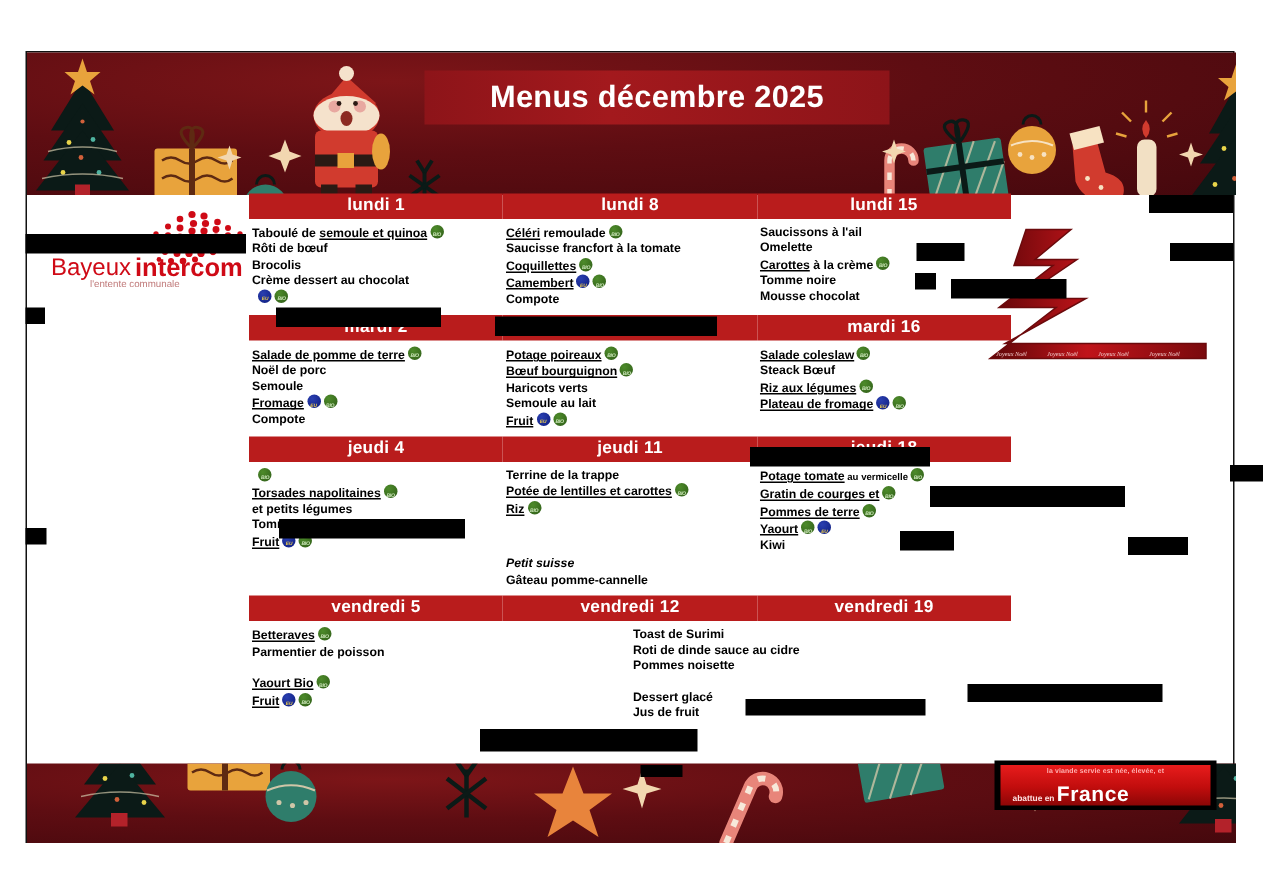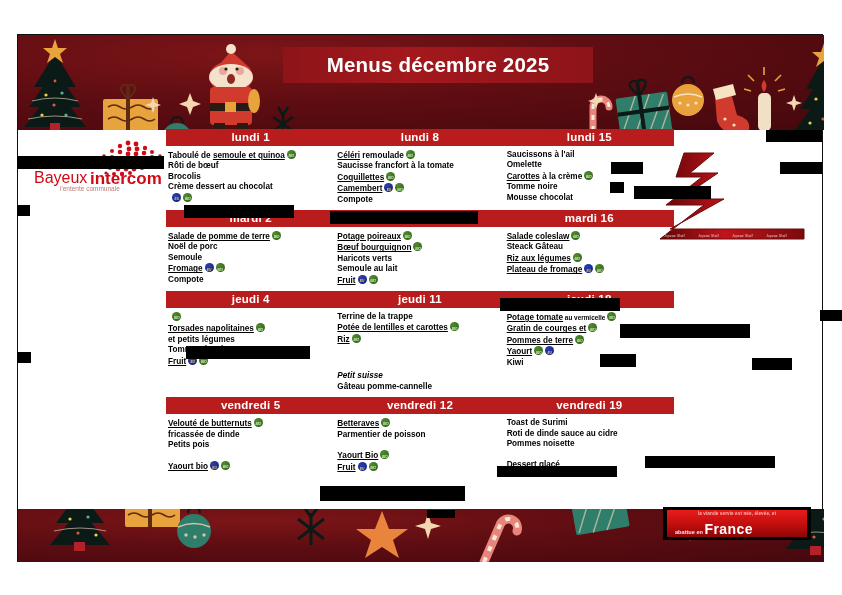--- a/index.html
+++ b/index.html
@@ -423,21 +423,21 @@
         </div>
         <div class="cell">
           <span class="ln"><span class="u">Potage poireaux</span><i class="bdg bio"></i></span>
           <span class="ln"><span class="u">Bœuf bourguignon</span><i class="bdg bio"></i></span>
           <span class="ln">Haricots verts</span>
           <span class="ln">Semoule au lait</span>
           <span class="ln"><span class="u">Fruit</span><i class="bdg eu"></i><i class="bdg bio"></i></span>
         </div>
         <div class="cell">
           <span class="ln"><span class="u">Salade coleslaw</span><i class="bdg bio"></i></span>
-          <span class="ln">Steack Gâteau</span>
+          <span class="ln">Steack Bœuf</span>
           <span class="ln"><span class="u">Riz aux légumes</span><i class="bdg bio"></i></span>
           <span class="ln"><span class="u">Plateau de fromage</span><i class="bdg eu"></i><i class="bdg bio"></i></span>
           <span class="ln">&nbsp;</span>
         </div>
       </div>
 
       <div class="rowhdr">
         <div class="dh">jeudi 4</div>
         <div class="dh">jeudi 11</div>
         <div class="dh">jeudi 18</div>
@@ -465,27 +465,20 @@
           <span class="ln">Kiwi</span>
         </div>
       </div>
 
       <div class="rowhdr">
         <div class="dh">vendredi 5</div>
         <div class="dh">vendredi 12</div>
         <div class="dh">vendredi 19</div>
       </div>
       <div class="rowbody">
-        <div class="cell">
-          <span class="ln"><span class="u">Velouté de butternuts</span><i class="bdg bio"></i></span>
-          <span class="ln">fricassée de dinde</span>
-          <span class="ln">Petits pois</span>
-          <span class="ln">&nbsp;</span>
-          <span class="ln"><span class="u">Yaourt bio</span><i class="bdg eu"></i><i class="bdg bio"></i></span>
-        </div>
         <div class="cell">
           <span class="ln"><span class="u">Betteraves</span><i class="bdg bio"></i></span>
           <span class="ln">Parmentier de poisson</span>
           <span class="ln">&nbsp;</span>
           <span class="ln"><span class="u">Yaourt Bio</span><i class="bdg bio"></i></span>
           <span class="ln"><span class="u">Fruit</span><i class="bdg eu"></i><i class="bdg bio"></i></span>
         </div>
         <div class="cell">
           <span class="ln">Toast de Surimi</span>
           <span class="ln">Roti de dinde sauce au cidre</span>

